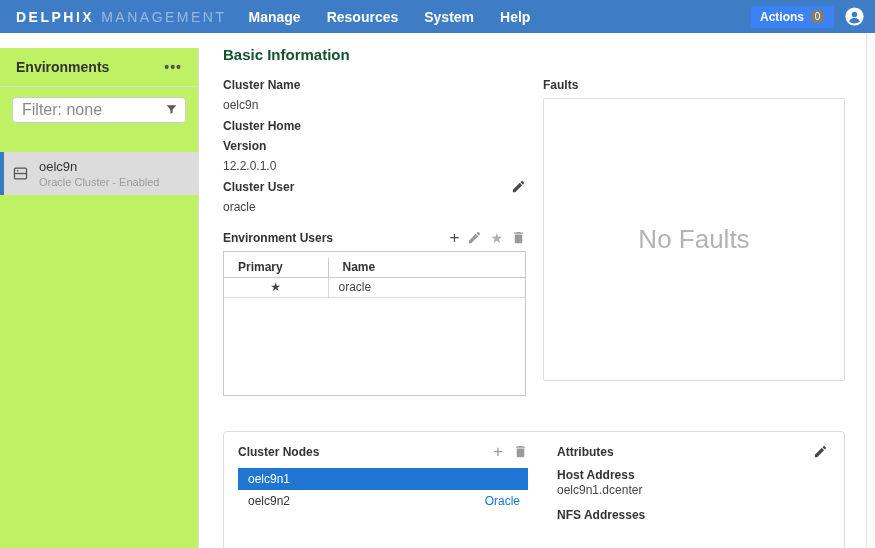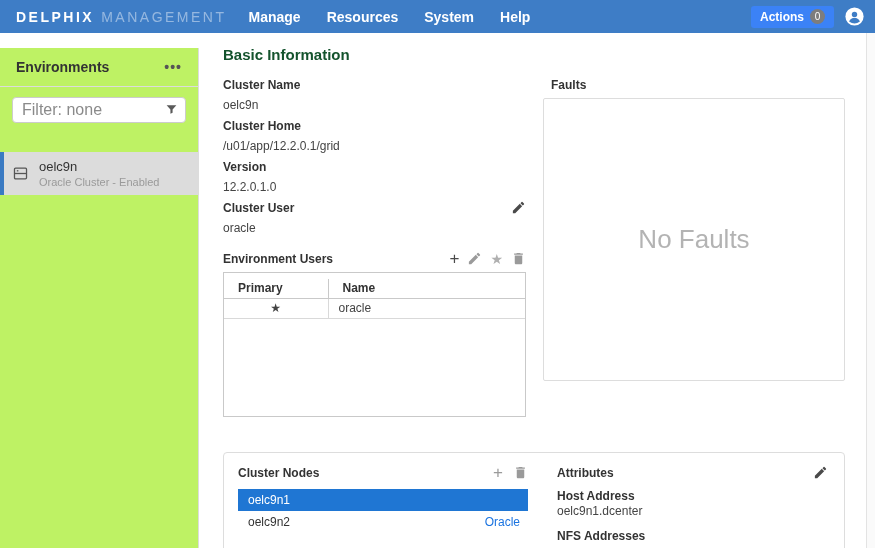--- a/index.html
+++ b/index.html
@@ -72,21 +72,21 @@
   table.eu-table { width:100%; border-collapse:collapse; margin-top:6px; background:#fff; }
   .eu-table-wrap { border:1px solid #c9c9c9; height:145px; margin-top:6px; }
   .eu-table th { font-size:12px; color:#333; text-align:left; font-weight:bold;
     border-bottom:1px solid #c9c9c9; padding:2px 0 3px 14px; }
   .eu-table th:first-child { width:104px; border-right:1px solid #c9c9c9; }
   .eu-table td { font-size:12px; color:#444; padding:2px 0 3px 10px;
     border-bottom:1px solid #d9d9d9; }
   .eu-table td:first-child { border-right:1px solid #d9d9d9; text-align:center; padding-left:0; }
   .star-cell { font-size:13px; color:#333; }
 
-  .faults-label { font-size:12px; font-weight:bold; color:#333; margin-bottom:6px;margin-left:8px; }
+  .faults-label { font-size:12px; font-weight:bold; color:#333; margin-bottom:6px; }
   .faults-box { border:1px solid #ddd; border-radius:2px; height:283px;
     display:flex; align-items:center; justify-content:center; }
   .no-faults { font-size:26px; color:#b3b3b3; }
 
   
   .bottom-card { margin-top:35px; border:1px solid #ddd; border-radius:4px;
     padding:12px 16px 20px 14px; display:flex; height:120px; }
   .cn-col { width:290px; flex:none; }
   .cn-header { display:flex; align-items:center; justify-content:space-between; }
   .cn-title { font-size:12px; font-weight:bold; color:#333; }
@@ -167,21 +167,20 @@
 
         <div class="col-left">
           <div class="page-title">Basic Information</div>
 
           <div>
             <div class="field-label">Cluster Name</div>
             <div class="field-value">oelc9n</div>
           </div>
           <div>
             <div class="field-label">Cluster Home</div>
-            <div class="field-value">/u01/app/12.2.0.1/grid</div>
           </div>
           <div>
             <div class="field-label">Version</div>
             <div class="field-value">12.2.0.1.0</div>
           </div>
           <div>
             <div class="field-label-row">
               <span class="field-label" style="margin-bottom:0;">Cluster User</span>
               <svg class="icon-btn d" viewBox="0 0 24 24">
                 <path d="M3 17.25V21h3.75L17.81 9.94l-3.75-3.75L3 17.25zM20.71 7.04a1 1 0 0 0 0-1.41l-2.34-2.34a1 1 0 0 0-1.41 0l-1.83 1.83 3.75 3.75 1.83-1.83z"></path>

